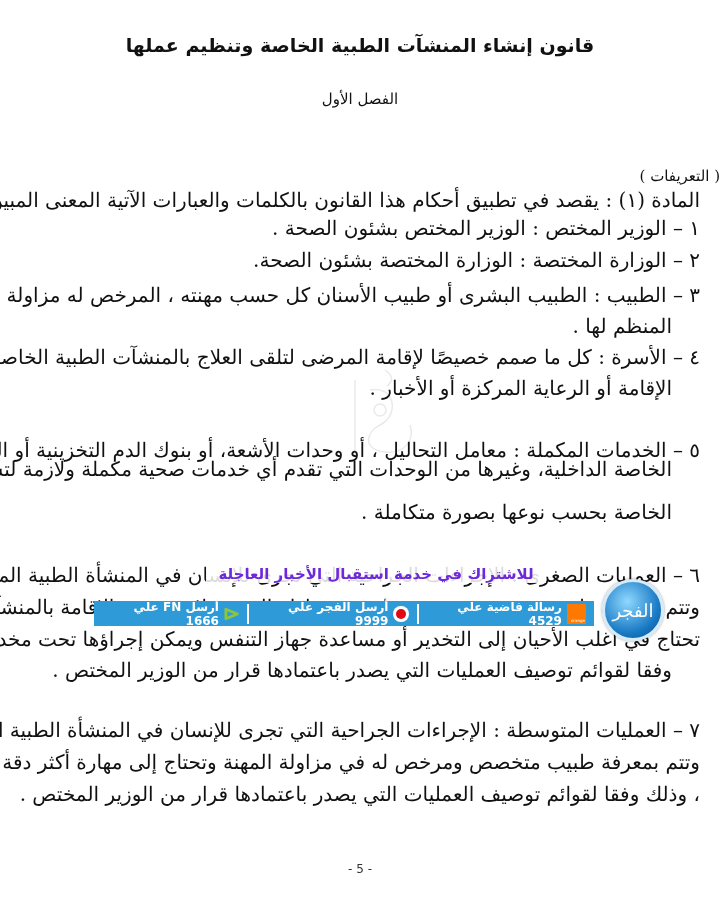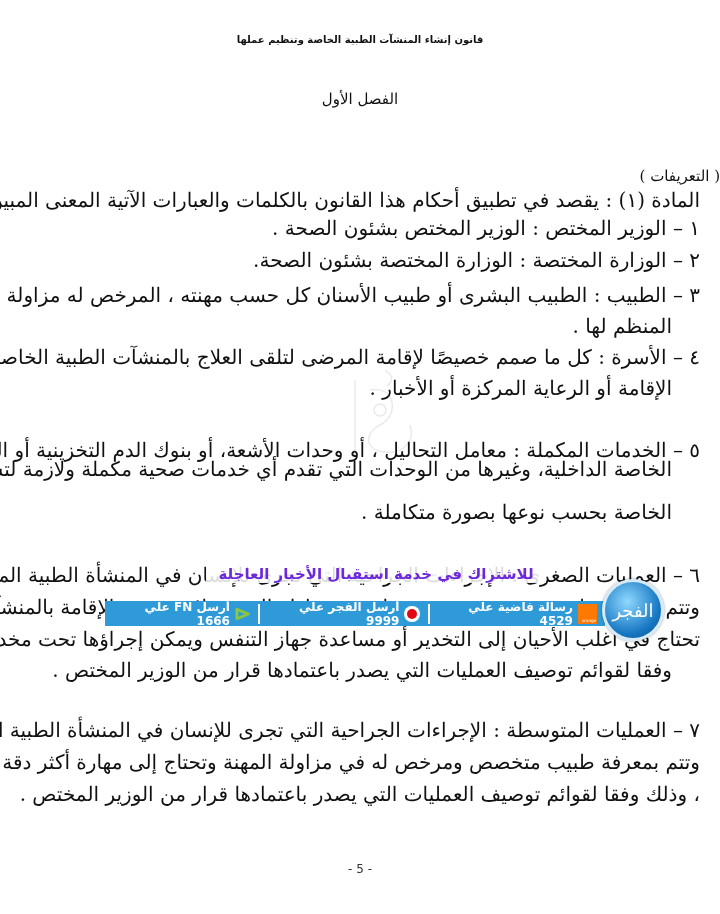--- a/index.html
+++ b/index.html
@@ -1,28 +1,28 @@
 <!DOCTYPE html>
 <html><head>
 <meta charset="utf-8">
 <style>
   html,body{margin:0;padding:0;background:#ffffff;}
   body{width:720px;height:914px;position:relative;overflow:hidden;font-family:"DejaVu Serif","Liberation Serif",serif;color:#111;}
   .page{position:absolute;inset:0;}
-  .title{position:absolute;top:34px;left:0;right:0;text-align:center;font-family:"DejaVu Sans","Liberation Sans",sans-serif;font-weight:bold;font-size:10px;direction:rtl;}
+  .title{position:absolute;top:34px;left:0;right:0;text-align:center;font-family:"DejaVu Sans","Liberation Sans",sans-serif;font-weight:bold;font-size:19px;direction:rtl;}
   .chapter{position:absolute;top:90px;left:0;right:0;text-align:center;font-size:15px;direction:rtl;}
   .subtitle{position:absolute;top:120px;left:0;right:0;text-align:right;font-size:15px;direction:rtl;margin-top:47px;}
   .line{position:absolute;right:20px;direction:rtl;font-size:20px;white-space:nowrap;line-height:20px;}
   .indent{right:48px;}
   .justify{left:20px;text-align:justify;text-align-last:justify;}
   .justify.indent{left:38px;}
   .watermark{position:absolute;left:325px;top:360px;width:110px;height:110px;opacity:0.12;}
   .banner-wrap{position:absolute;left:94px;top:557px;width:560px;height:75px;}
   .banner-headline{position:absolute;top:8px;left:112px;width:340px;text-align:center;direction:rtl;font-family:"DejaVu Sans","Liberation Sans",sans-serif;font-weight:bold;font-size:15px;color:#6d28d9;background:rgba(255,255,255,0.85);}
-  .banner-bar{position:absolute;left:11px;top:44px;width:500px;height:25px;background:#2e9bd8;display:flex;flex-direction:row-reverse;align-items:center;color:#fff;font-family:"DejaVu Sans","Liberation Sans",sans-serif;font-weight:bold;font-size:12px;direction:rtl;}
+  .banner-bar{position:absolute;left:0;top:44px;width:500px;height:25px;background:#2e9bd8;display:flex;flex-direction:row-reverse;align-items:center;color:#fff;font-family:"DejaVu Sans","Liberation Sans",sans-serif;font-weight:bold;font-size:12px;direction:rtl;}
   .seg{display:flex;align-items:center;gap:5px;padding:0 8px;height:100%;}
   .sep{width:2px;height:20px;background:#fff;}
   .ico-et{width:16px;height:16px;}
   .ico-voda{width:16px;height:16px;border-radius:50%;background:#fff;display:flex;align-items:center;justify-content:center;}
   .ico-voda span{width:10px;height:10px;border-radius:50%;background:#e30613;display:block;}
   .ico-orange{width:20px;height:20px;background:#ff7900;position:relative;}
   .ico-orange span{position:absolute;bottom:1px;left:1px;right:1px;font-size:4px;color:#fff;font-weight:normal;}
   .logo{position:absolute;left:508px;top:22px;width:56px;height:56px;border-radius:50%;background:radial-gradient(circle at 40% 35%,#8fd8ff,#1677c2 65%,#0b4f8a);border:3px solid #d6eaf7;box-shadow:0 0 3px rgba(0,0,0,0.4);display:flex;align-items:center;justify-content:center;color:#fff;font-family:"DejaVu Serif",serif;font-weight:normal;font-size:18px;direction:rtl;}
   .page-num{position:absolute;top:862px;left:0;right:0;text-align:center;font-family:"DejaVu Sans","Liberation Sans",sans-serif;font-size:12px;color:#333;}
 </style>

